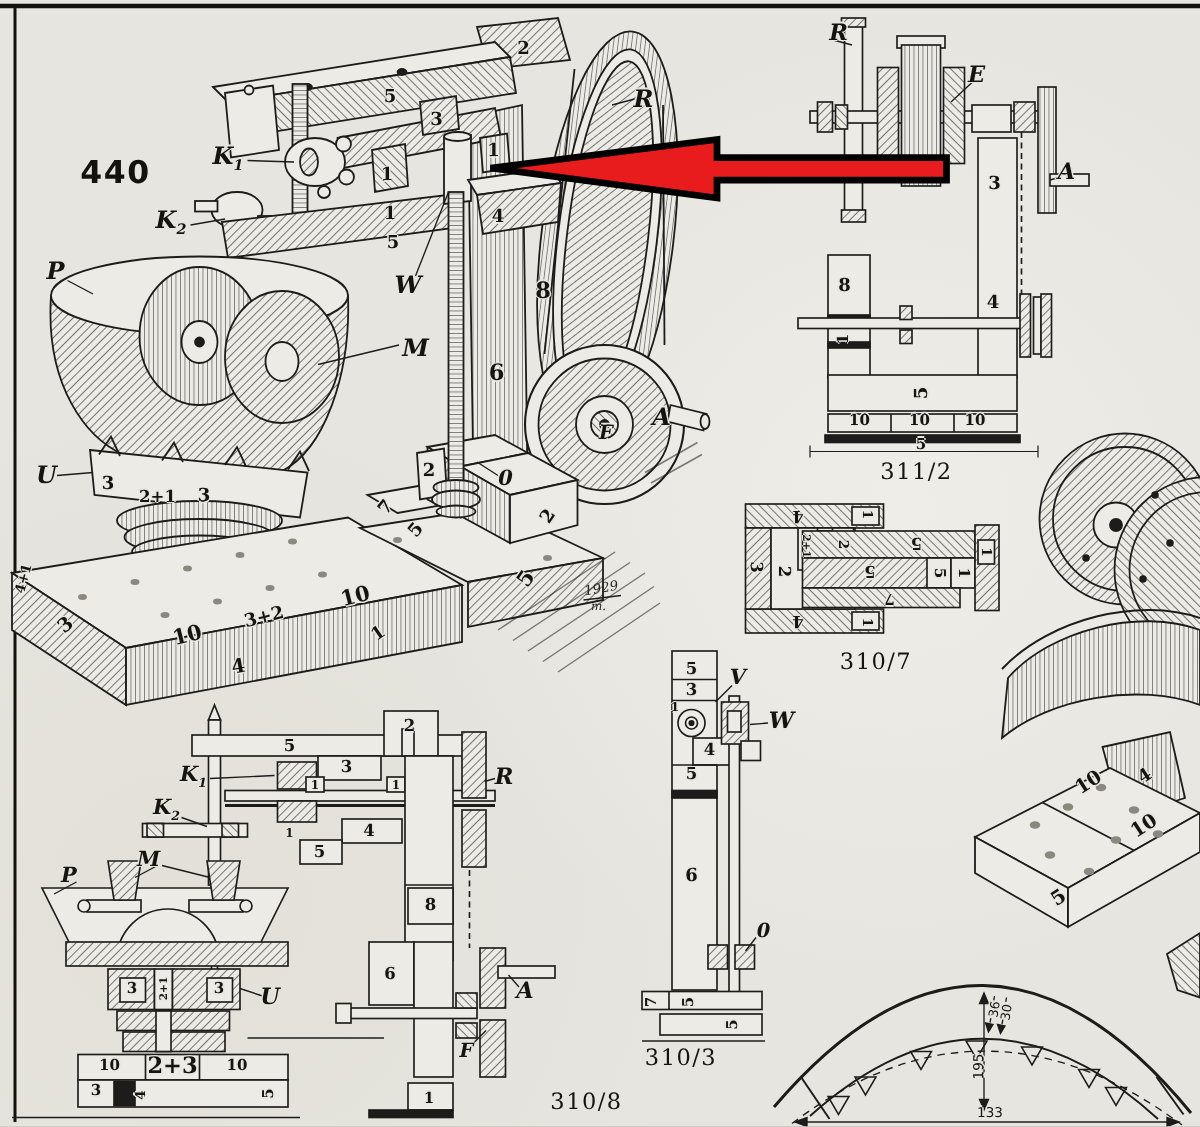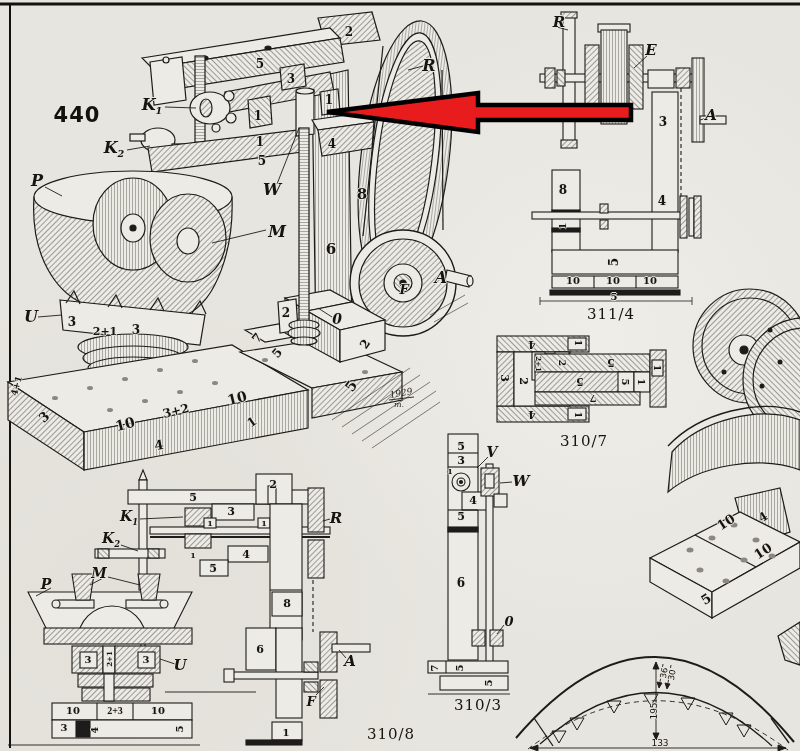--- a/index.html
+++ b/index.html
@@ -394,23 +394,23 @@
     <path d="M659,688 l-2,-6 l5,1 z M667,689 l-2,-6 l5,1 z" fill="#1d1c1a"></path>
     <line x1="530" y1="748" x2="786" y2="748"></line>
     <path d="M530,748 l8,-3 l0,6 z M786,748 l-8,-3 l0,6 z" fill="#1d1c1a"></path>
   </g>
 </g>
 
 <polygon points="327,112 478,93 478,105 631,105 631,120 478,120 478,132" fill="#e81c1c" stroke="#000000" stroke-width="4.5" stroke-linejoin="miter"></polygon>
 </svg>
 
 <span class="model">440</span>
-<span class="cap" style="left:611px;top:314px">311/4</span>
+<span class="cap" style="left:611px;top:314px">311/2</span>
 <span class="cap" style="left:584px;top:441px">310/7</span>
-<span class="cap" style="left:478px;top:705px">310/3</span>
+<span class="cap" style="left:454px;top:705px">310/3</span>
 <span class="cap" style="left:391px;top:734px">310/8</span>
 <span class="sig sig1">1929</span>
 <span class="sig sig2">m.</span>
 
 <div class="labels" id="labels">
       <span class="lbl letter" style="left: 152px; top: 106px; font-size: 16px; transform: translate(-50%, -50%) rotate(0deg);">K<sub>1</sub></span>
       <span class="lbl letter" style="left: 114px; top: 149px; font-size: 16px; transform: translate(-50%, -50%) rotate(0deg);">K<sub>2</sub></span>
       <span class="lbl letter" style="left: 37px; top: 181px; font-size: 16px; transform: translate(-50%, -50%) rotate(0deg);">P</span>
       <span class="lbl letter" style="left: 277px; top: 232px; font-size: 16px; transform: translate(-50%, -50%) rotate(0deg);">M</span>
       <span class="lbl letter" style="left: 272px; top: 190px; font-size: 16px; transform: translate(-50%, -50%) rotate(0deg);">W</span>
@@ -498,21 +498,21 @@
       <span class="lbl num" style="left: 287px; top: 603px; font-size: 11px; transform: translate(-50%, -50%) rotate(0deg);">8</span>
       <span class="lbl num" style="left: 260px; top: 649px; font-size: 11px; transform: translate(-50%, -50%) rotate(0deg);">6</span>
       <span class="lbl letter" style="left: 350px; top: 661px; font-size: 15px; transform: translate(-50%, -50%) rotate(0deg);">A</span>
       <span class="lbl letter" style="left: 311px; top: 701px; font-size: 13px; transform: translate(-50%, -50%) rotate(0deg);">F</span>
       <span class="lbl num" style="left: 286px; top: 733px; font-size: 10px; transform: translate(-50%, -50%) rotate(0deg);">1</span>
       <span class="lbl num" style="left: 88px; top: 660px; font-size: 10px; transform: translate(-50%, -50%) rotate(0deg);">3</span>
       <span class="lbl num" style="left: 109px; top: 659px; font-size: 7px; transform: translate(-50%, -50%) rotate(-90deg);">2+1</span>
       <span class="lbl num" style="left: 146px; top: 660px; font-size: 10px; transform: translate(-50%, -50%) rotate(0deg);">3</span>
       <span class="lbl letter" style="left: 180px; top: 665px; font-size: 15px; transform: translate(-50%, -50%) rotate(0deg);">U</span>
       <span class="lbl num" style="left: 73px; top: 711px; font-size: 10px; transform: translate(-50%, -50%) rotate(0deg);">10</span>
-      <span class="lbl num" style="left: 115px; top: 711px; font-size: 10px; transform: translate(-50%, -50%) rotate(0deg); font-family: Liberation Serif, serif;">2+3</span>
+      <span class="lbl num" style="left: 115px; top: 711px; font-size: 15px; transform: translate(-50%, -50%) rotate(0deg);">2+3</span>
       <span class="lbl num" style="left: 158px; top: 711px; font-size: 10px; transform: translate(-50%, -50%) rotate(0deg);">10</span>
       <span class="lbl num" style="left: 64px; top: 728px; font-size: 10px; transform: translate(-50%, -50%) rotate(0deg);">3</span>
       <span class="lbl num" style="left: 95px; top: 730px; font-size: 9px; transform: translate(-50%, -50%) rotate(-90deg);">4</span>
       <span class="lbl num" style="left: 180px; top: 729px; font-size: 10px; transform: translate(-50%, -50%) rotate(-90deg);">5</span>
       <span class="lbl num" style="left: 726px; top: 522px; font-size: 13px; transform: translate(-50%, -50%) rotate(-33deg);">10</span>
       <span class="lbl num" style="left: 763px; top: 517px; font-size: 12px; transform: translate(-50%, -50%) rotate(-33deg);">4</span>
       <span class="lbl num" style="left: 763px; top: 551px; font-size: 13px; transform: translate(-50%, -50%) rotate(-33deg);">10</span>
       <span class="lbl num" style="left: 706px; top: 599px; font-size: 13px; transform: translate(-50%, -50%) rotate(-33deg);">5</span>
       <span class="lbl dim" style="left: 664px; top: 673px; font-size: 8.5px; transform: translate(-50%, -50%) rotate(-80deg);">36</span>
       <span class="lbl dim" style="left: 672px; top: 675px; font-size: 8.5px; transform: translate(-50%, -50%) rotate(-80deg);">30</span>

